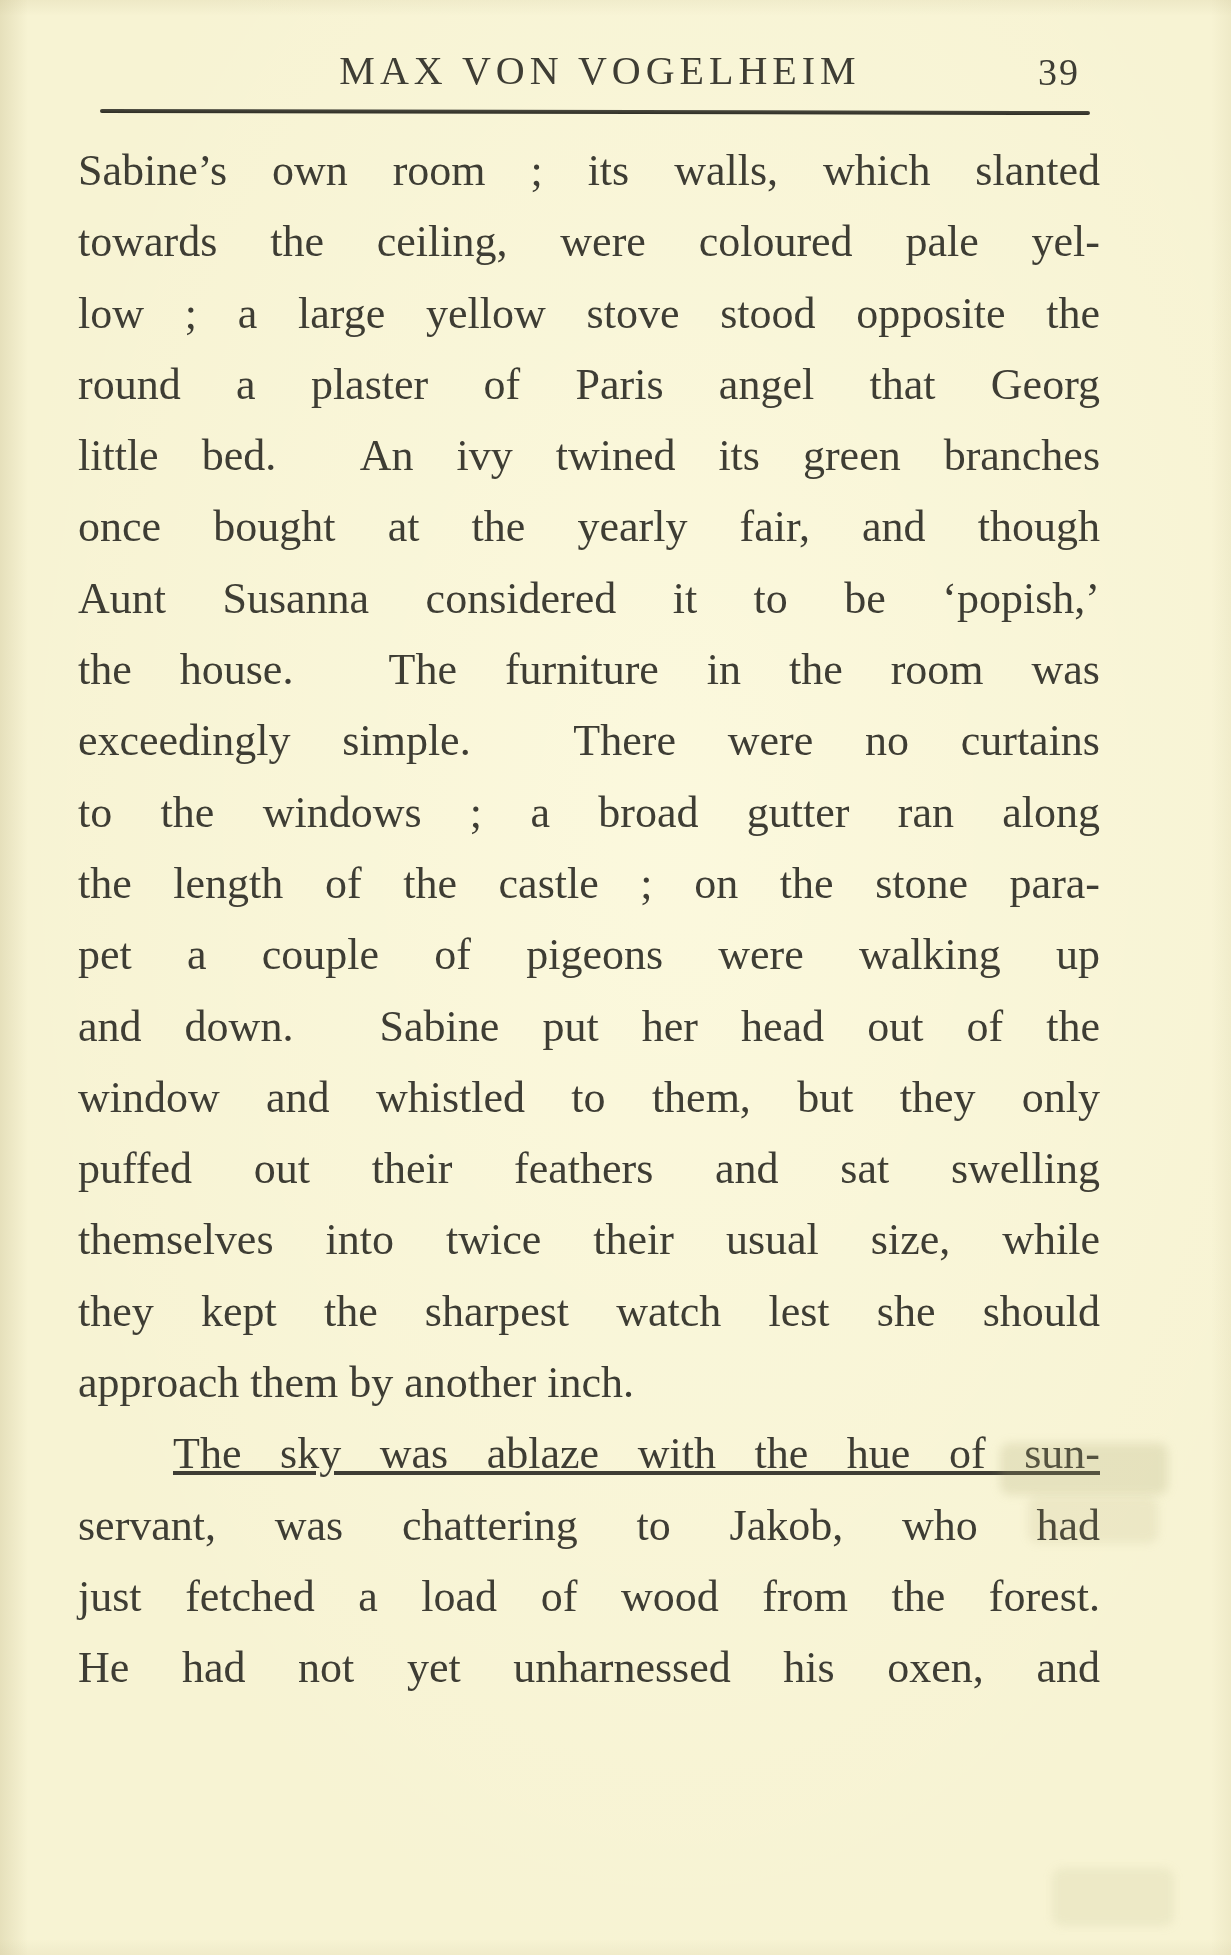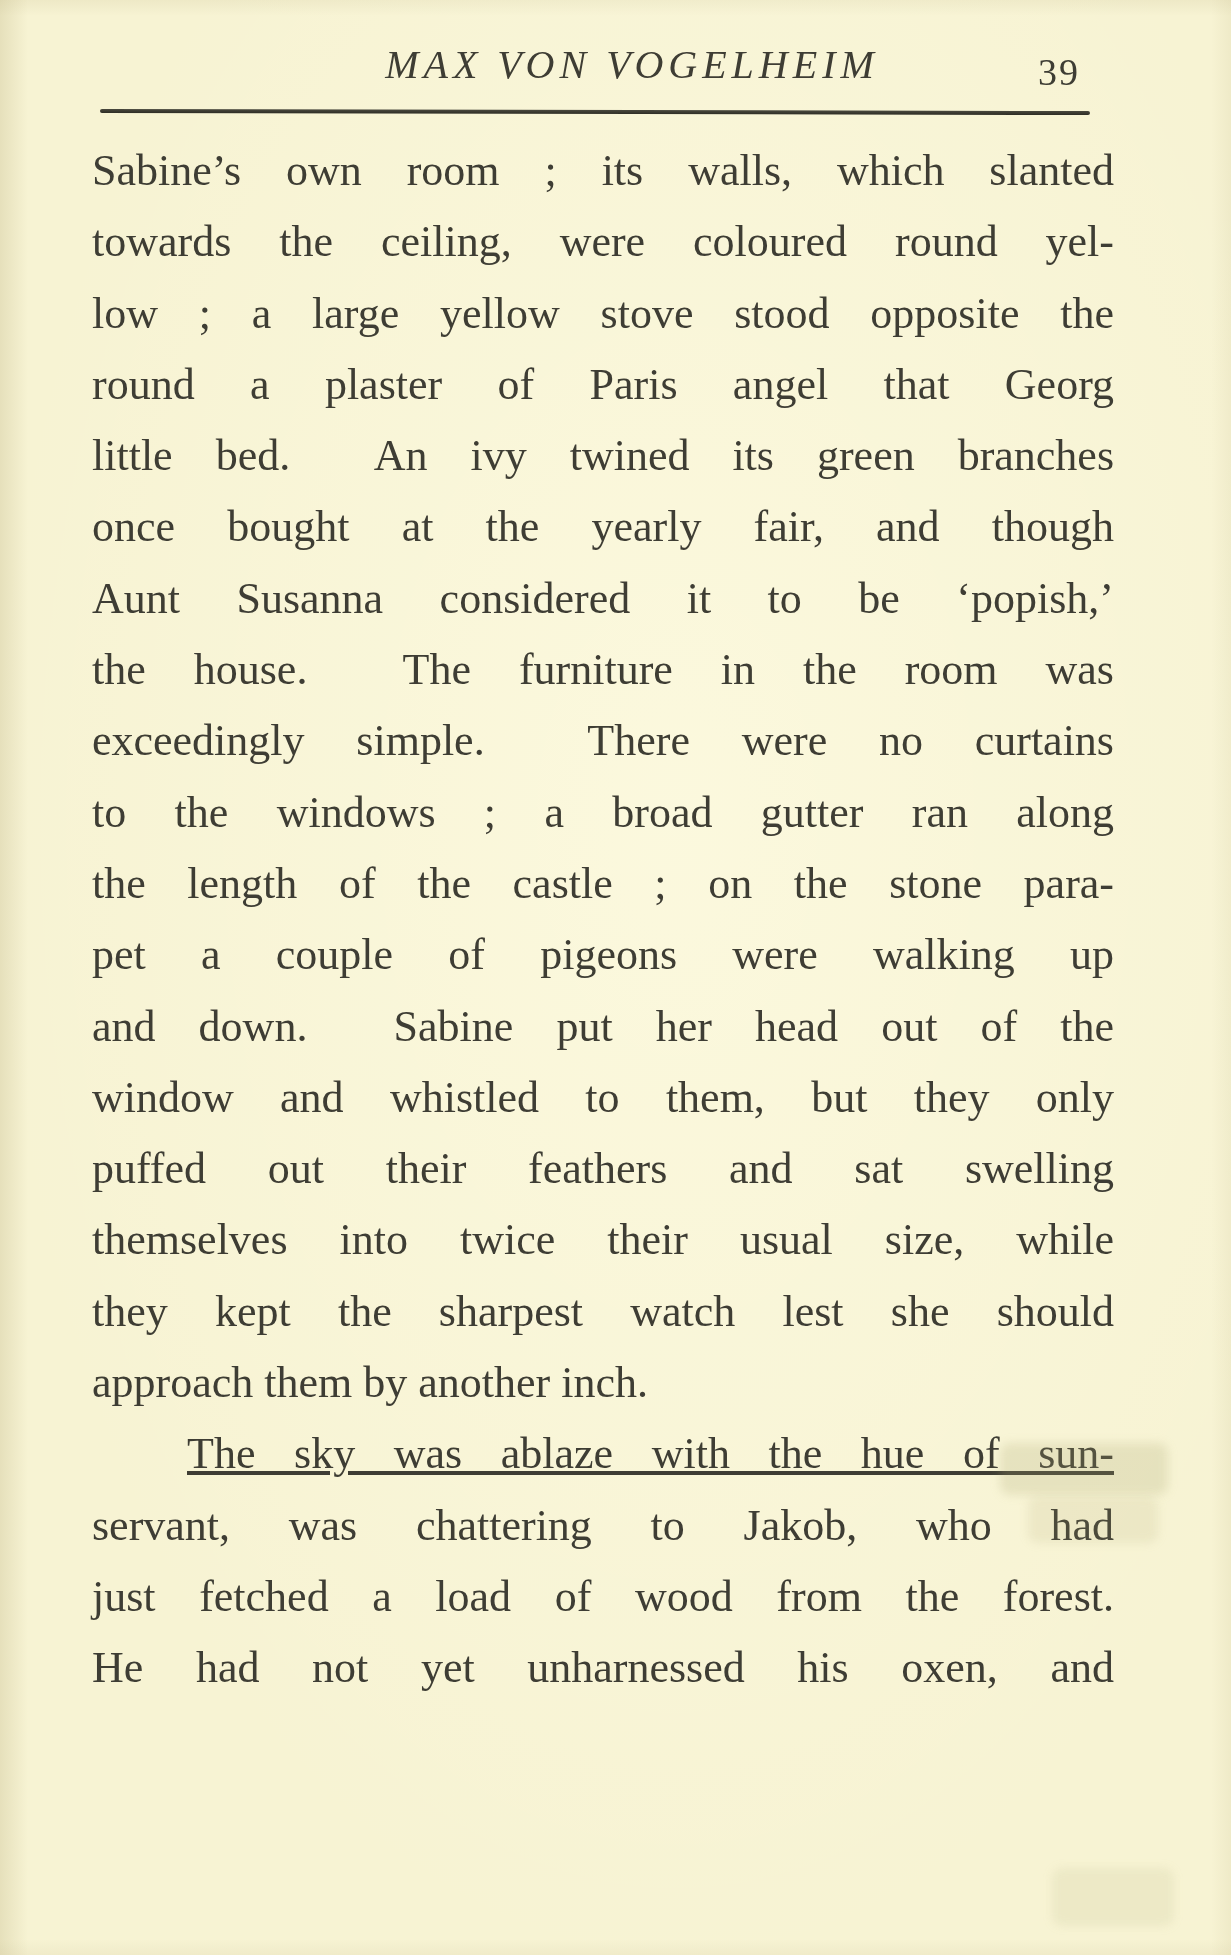--- a/index.html
+++ b/index.html
@@ -17,29 +17,27 @@
       linear-gradient(270deg, rgba(190,180,132,0.14), rgba(190,180,132,0) 20px),
       linear-gradient(180deg, rgba(190,180,132,0.16), rgba(190,180,132,0) 16px),
       linear-gradient(0deg, rgba(190,180,132,0.12), rgba(190,180,132,0) 16px);
     font-family: "Liberation Serif", "DejaVu Serif", serif;
     color: var(--ink, #3e3d34);
   }
 
   .running-header-title {
     position: absolute;
     left: 600px;
-    top: 45px;
+    top: 51px;
     transform: translateX(-50%);
-    font-style: italic;
     font-size: 40px;
     line-height: 1;
     letter-spacing: 5px;
     white-space: nowrap;
     color: var(--ink, #3e3d34);
-    margin-left: 32px;
   }
 
   .running-header-pagenum {
     position: absolute;
     left: 1038px;
     top: 53px;
     font-size: 38px;
     line-height: 1;
     letter-spacing: 2px;
     color: var(--ink, #3e3d34);
@@ -51,21 +49,21 @@
     top: 110px;
     width: 990px;
     height: 4px;
     background: linear-gradient(180deg, #4a493e, #2e2d25);
     transform: rotate(0.12deg);
     border-radius: 2px;
   }
 
   .page-body {
     position: absolute;
-    left: 92px;
+    left: 78px;
     top: 135px;
     width: 1022px;
   }
 
   .line {
     height: 71.3px;
     line-height: 71.3px;
     font-size: 44px;
     text-align: justify;
     text-align-last: justify;
@@ -93,21 +91,21 @@
 <div class="page">
 
   <div class="running-header-title">MAX VON VOGELHEIM</div>
 
   <div class="running-header-pagenum">39</div>
 
   <div class="header-rule"></div>
 
   <div class="page-body">
       <div class="line">Sabine’s own room ; its walls, which slanted</div>
-      <div class="line">towards the ceiling, were coloured round yel-</div>
+      <div class="line">towards the ceiling, were coloured pale yel-</div>
       <div class="line">low ; a large yellow stove stood opposite the</div>
       <div class="line">round a plaster of Paris angel that Georg</div>
       <div class="line">little bed.&nbsp; An ivy twined its green branches</div>
       <div class="line">once bought at the yearly fair, and though</div>
       <div class="line">Aunt Susanna considered it to be ‘popish,’</div>
       <div class="line">the house.&nbsp; The furniture in the room was</div>
       <div class="line">exceedingly simple.&nbsp; There were no curtains</div>
       <div class="line">to the windows ; a broad gutter ran along</div>
       <div class="line">the length of the castle ; on the stone para-</div>
       <div class="line">pet a couple of pigeons were walking up</div>

